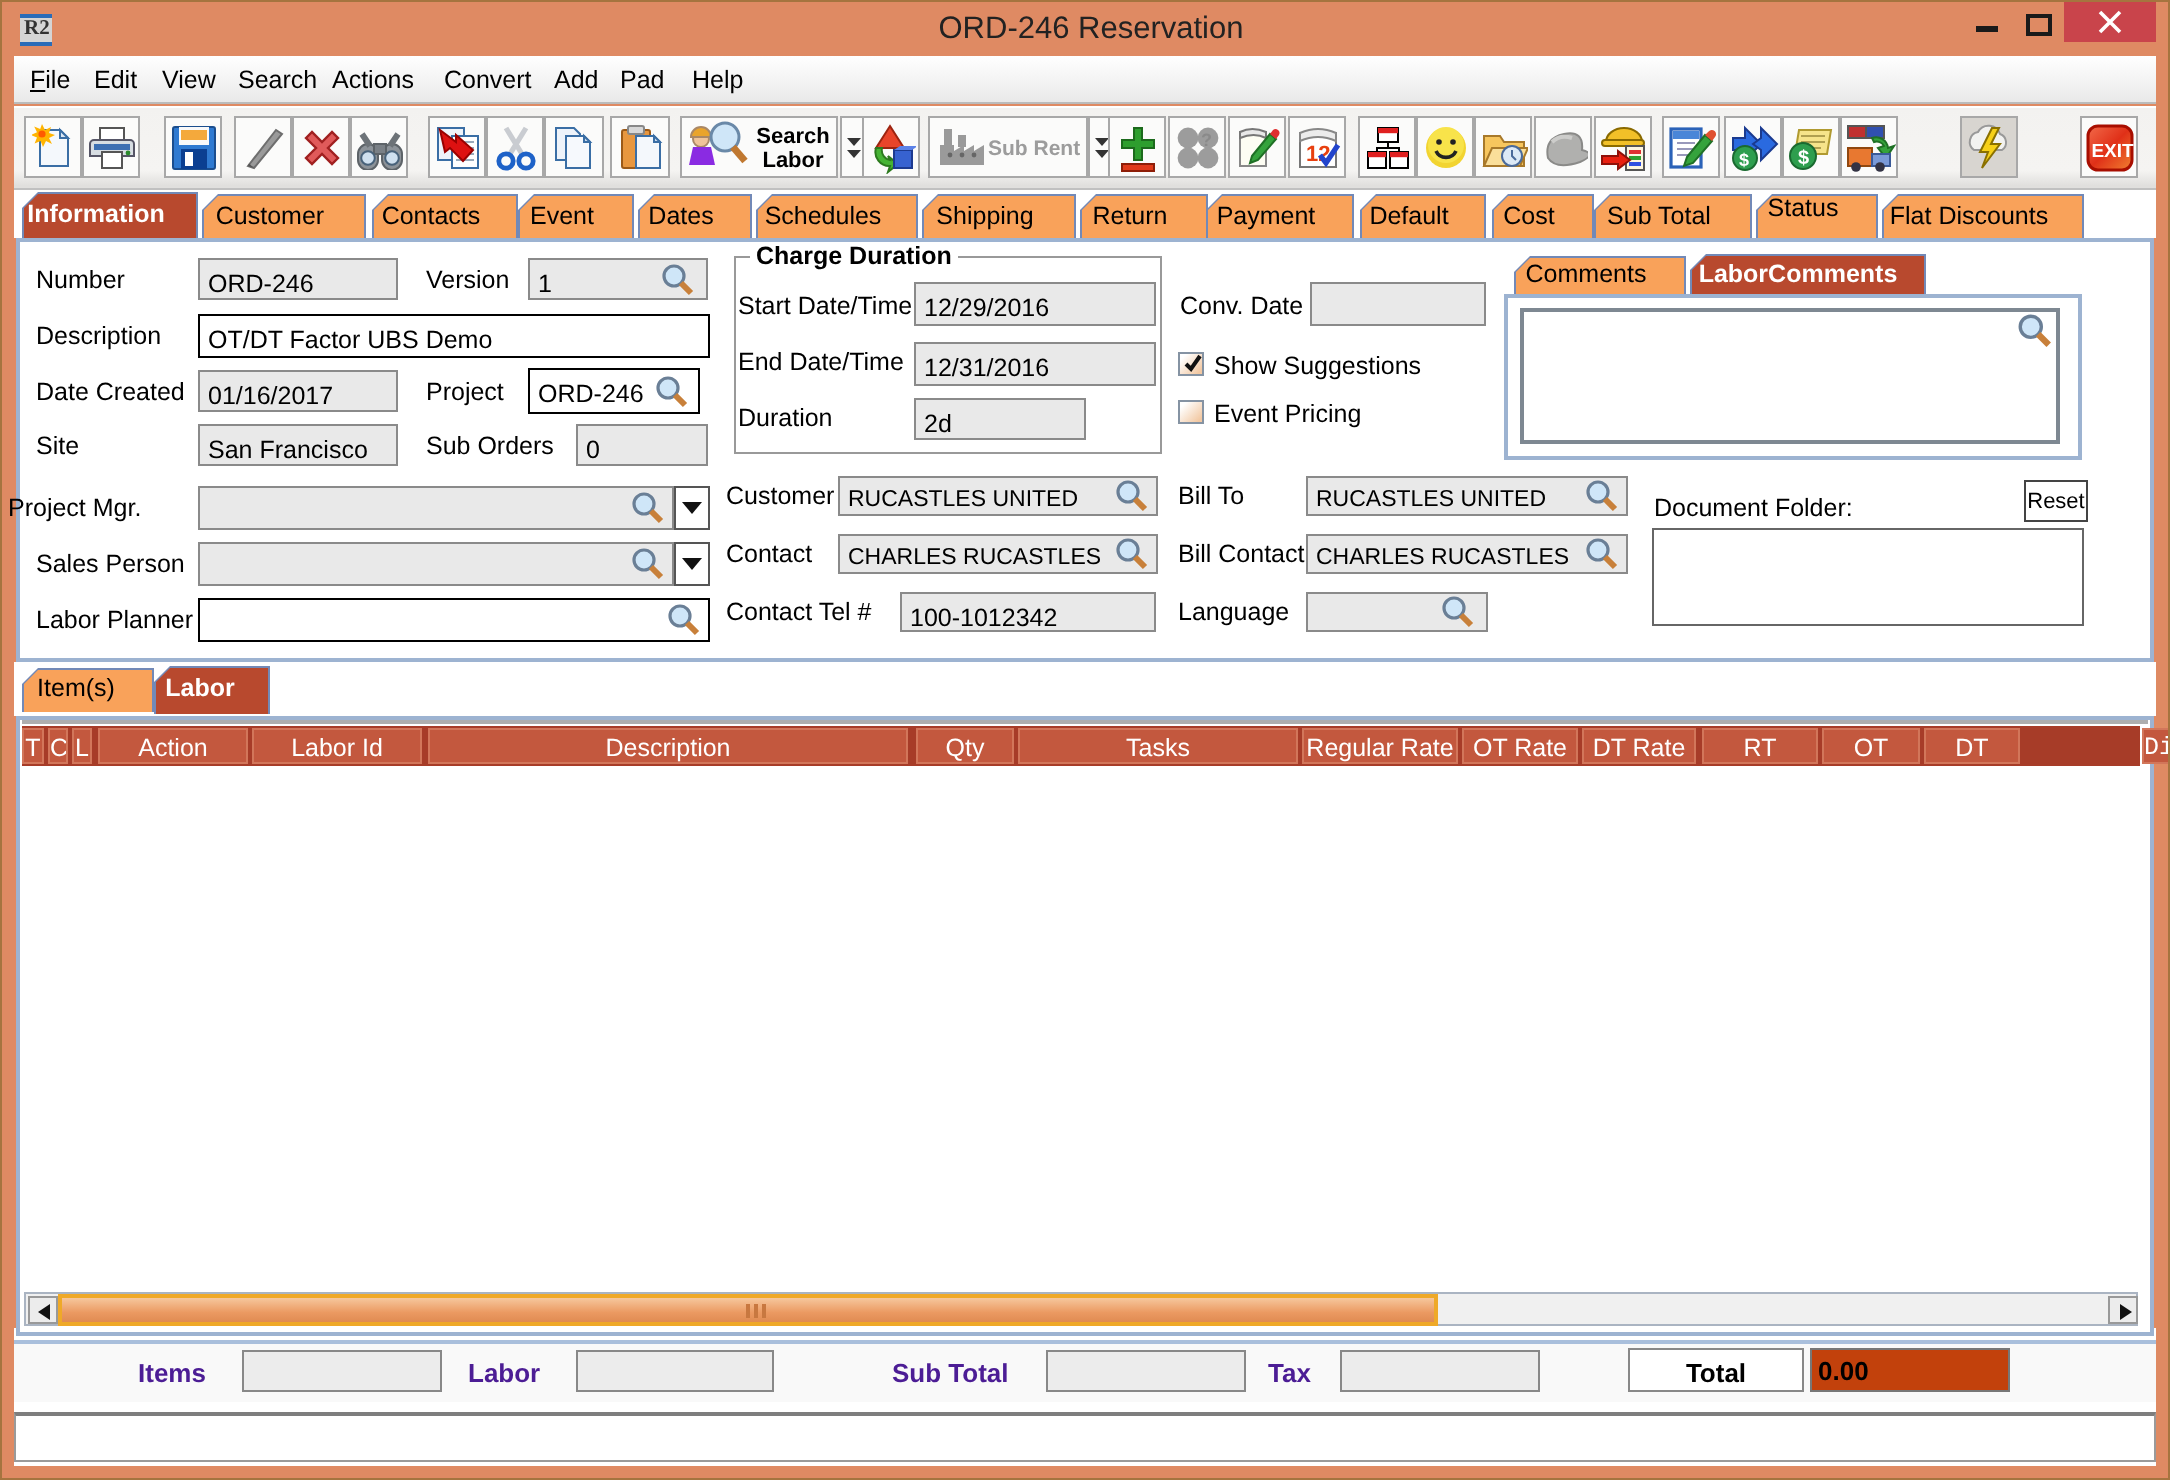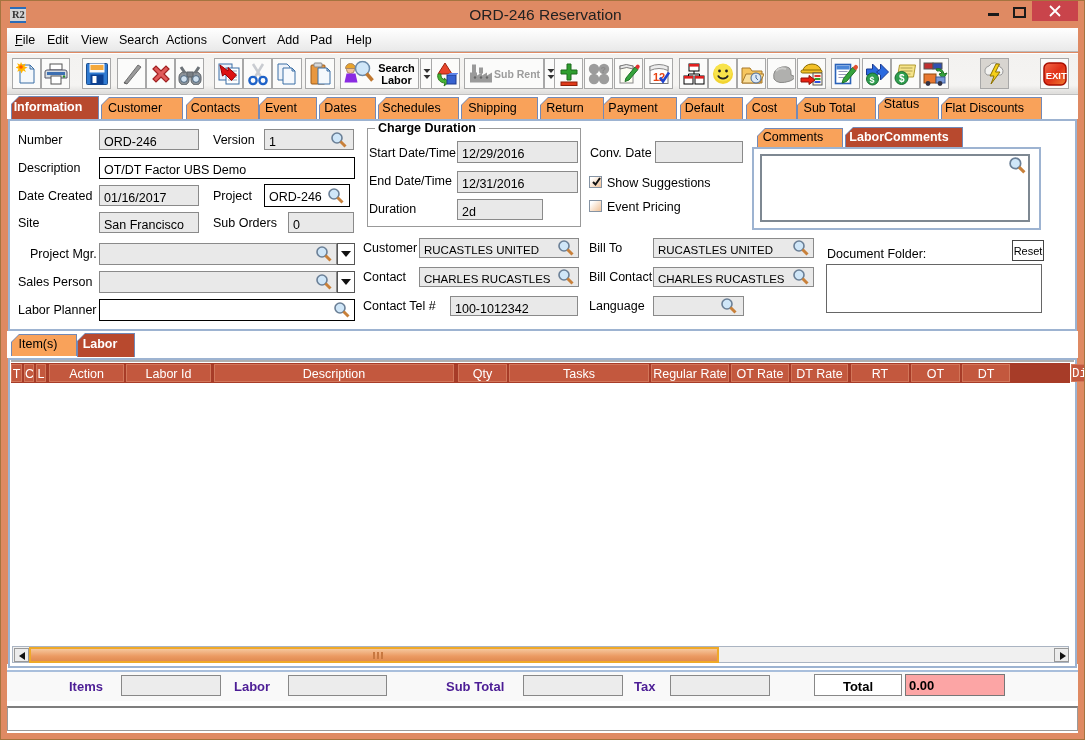--- a/index.html
+++ b/index.html
@@ -405,21 +405,21 @@
   <svg class="mag" style="left:327px; top:187px;" width="18" height="18" viewBox="0 0 18 18">
       <circle cx="7" cy="7" r="5" fill="#cfe6f8" stroke="#6a7f96" stroke-width="1.6"></circle>
       <path d="M10.5 10.5 l5 5" stroke="#c8803a" stroke-width="3"></path>
     </svg>
 
   <div class="lbl" style="left:18px; top:216px;">Site</div>
   <div class="fld" style="left:99px; top:212px; width:100px; height:21px;">San Francisco</div>
   <div class="lbl" style="left:213px; top:216px;">Sub Orders</div>
   <div class="fld" style="left:288px; top:212px; width:66px; height:21px;">0</div>
 
-  <div class="lbl" style="left:30px; top:247px;">Project Mgr.</div>
+  <div class="lbl" style="left:4px; top:247px;">Project Mgr.</div>
   <div class="fld" style="left:99px; top:243px; width:238px; height:22px;"></div>
   <svg class="mag" style="left:315px; top:245px;" width="18" height="18" viewBox="0 0 18 18">
       <circle cx="7" cy="7" r="5" fill="#cfe6f8" stroke="#6a7f96" stroke-width="1.6"></circle>
       <path d="M10.5 10.5 l5 5" stroke="#c8803a" stroke-width="3"></path>
     </svg>
   <div class="fld" style="left:337px; top:243px; width:18px; height:22px; background:#fff; border:1px solid #555;">
       <svg width="10" height="6" viewBox="0 0 10 6" style="position:absolute;left:3px;top:7px">
         <path d="M0 0 h10 l-5 6 z" fill="#111"></path>
       </svg>
     </div>
@@ -573,15 +573,15 @@
 <div id="sumflds">
   <div class="blbl" style="left:69px; top:679px;">Items</div>
   <div class="bfld" style="left:121px; top:675px; width:100px;"></div>
   <div class="blbl" style="left:234px; top:679px;">Labor</div>
   <div class="bfld" style="left:288px; top:675px; width:99px;"></div>
   <div class="blbl" style="left:446px; top:679px;">Sub Total</div>
   <div class="bfld" style="left:523px; top:675px; width:100px;"></div>
   <div class="blbl" style="left:634px; top:679px;">Tax</div>
   <div class="bfld" style="left:670px; top:675px; width:100px;"></div>
   <div class="abs" style="left:814px; top:674px; width:88px; height:22px; background:#fff; border:1px solid #888; text-align:center; font-weight:bold; font-size:13px; padding-top:4px;">Total</div>
-  <div class="bfld" style="left:905px; top:674px; width:100px; height:22px; background:#fca5a5; border:1px solid #777; font-weight:bold; font-size:13px; padding:3px 4px 0 3px;">0.00</div>
+  <div class="bfld" style="left:905px; top:674px; width:100px; height:22px; background:#c2410c; border:1px solid #777; font-weight:bold; font-size:13px; padding:3px 4px 0 3px;">0.00</div>
 </div>
 <div id="statusbar" style="position:absolute; left:7px; top:706px; width:1071px; height:25px; background:#fff; border:1px solid #9a9a9a; border-top:2px solid #7e7e7e;"></div>
 
 </body></html>

